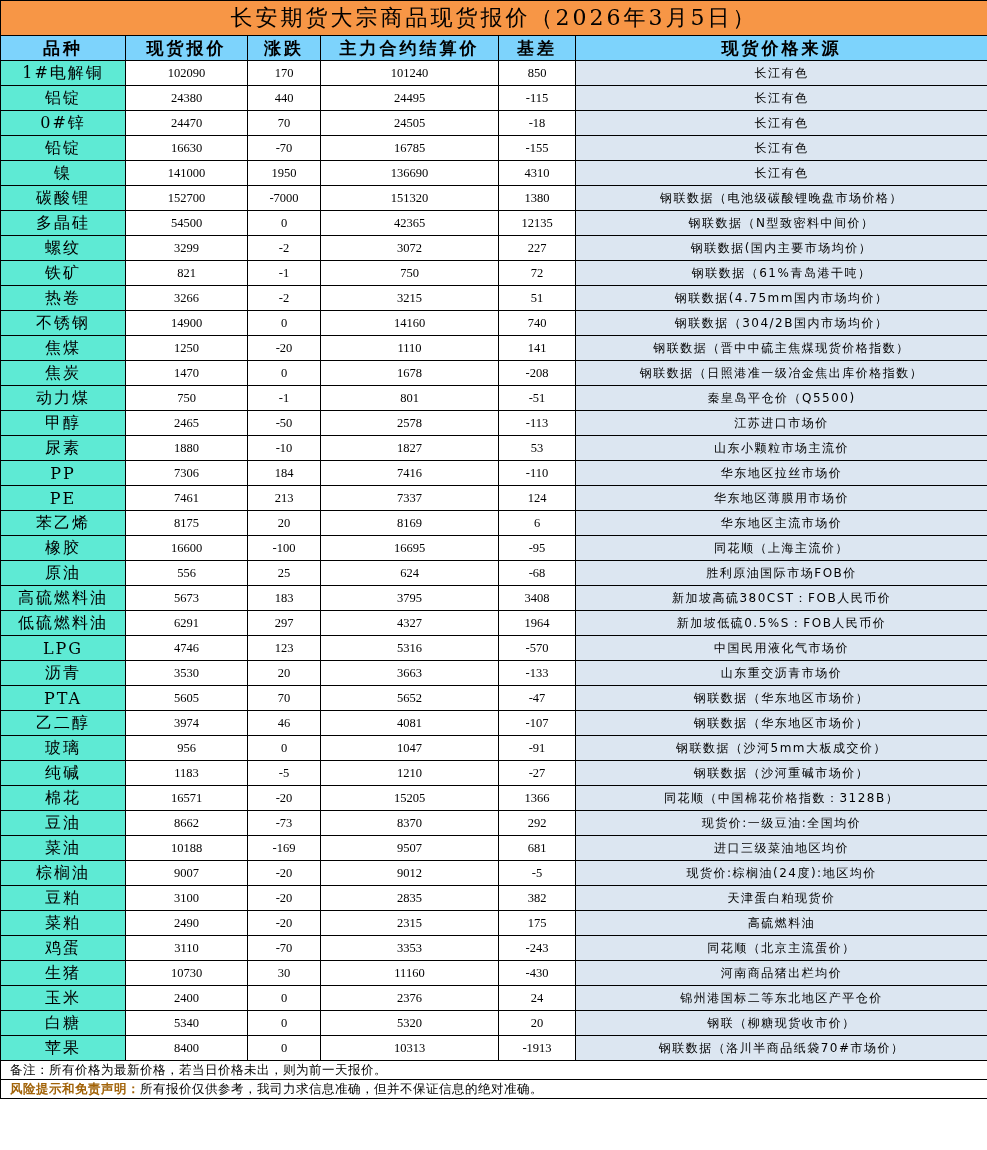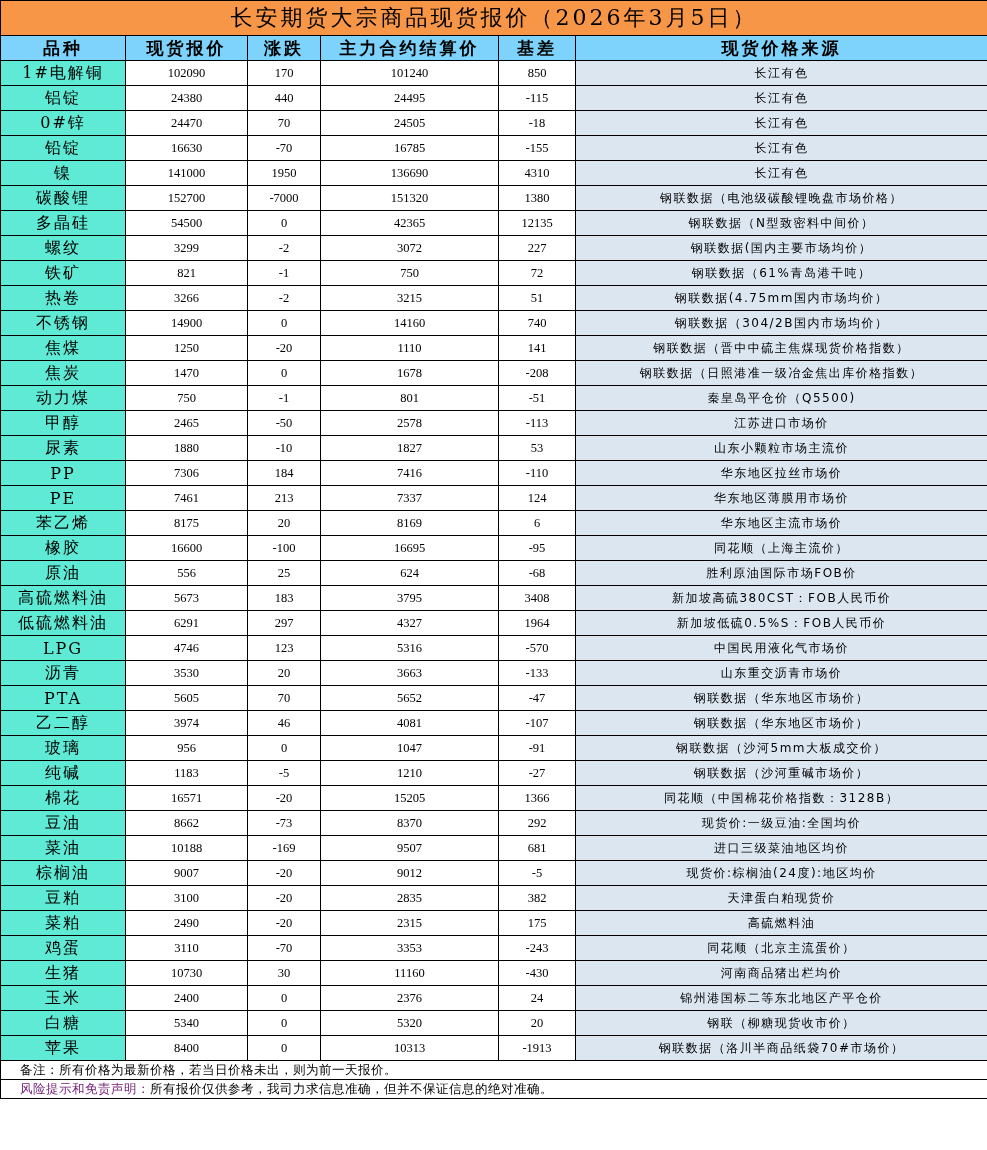--- a/index.html
+++ b/index.html
@@ -5,22 +5,22 @@
   html, body { margin:0; padding:0; background:#ffffff; }
   body { width:987px; height:1150px; overflow:hidden; font-family:"DejaVu Serif", serif; }
   .sheet { position:relative; width:835px; height:1150px; }
   table { border-collapse:collapse; table-layout:fixed; width:987px; }
   td, th { border:1px solid #000; padding:0; text-align:center; overflow:hidden; white-space:nowrap; }
   .title-row td { height:34px; background:#f79646; font-size:22px; font-weight:normal; letter-spacing:3px; color:#000; }
   .head-row th { height:24px; background:#7dd3fc; font-size:17px; font-weight:bold; letter-spacing:3px; }
   .data-row td { height:24px; font-size:12.5px; font-family:"Liberation Serif", serif; }
   .data-row td.name { background:#5eead4; font-size:16px; letter-spacing:2px; font-family:"DejaVu Serif", serif;margin-left:20px; }
   .data-row td.src { background:#dce6f1; font-size:12px; letter-spacing:1.5px; font-family:"DejaVu Sans", sans-serif; }
-  .note-row td { height:18px; text-align:left; font-size:12.5px; padding-left:19px; letter-spacing:0.5px; font-family:"DejaVu Serif", serif; }
-  .note-row td .red { color:#701a75; font-weight:normal; }
+  .note-row td { height:18px; text-align:left; font-size:12.5px; padding-left:9px; letter-spacing:0.5px; font-family:"DejaVu Serif", serif; }
+  .note-row td .red { color:#a16207; font-weight:bold; }
 </style>
 </head>
 <body>
 
 <div class="sheet">
   <table>
     <colgroup>
       <col style="width:125px">
       <col style="width:122px">
       <col style="width:73px">

